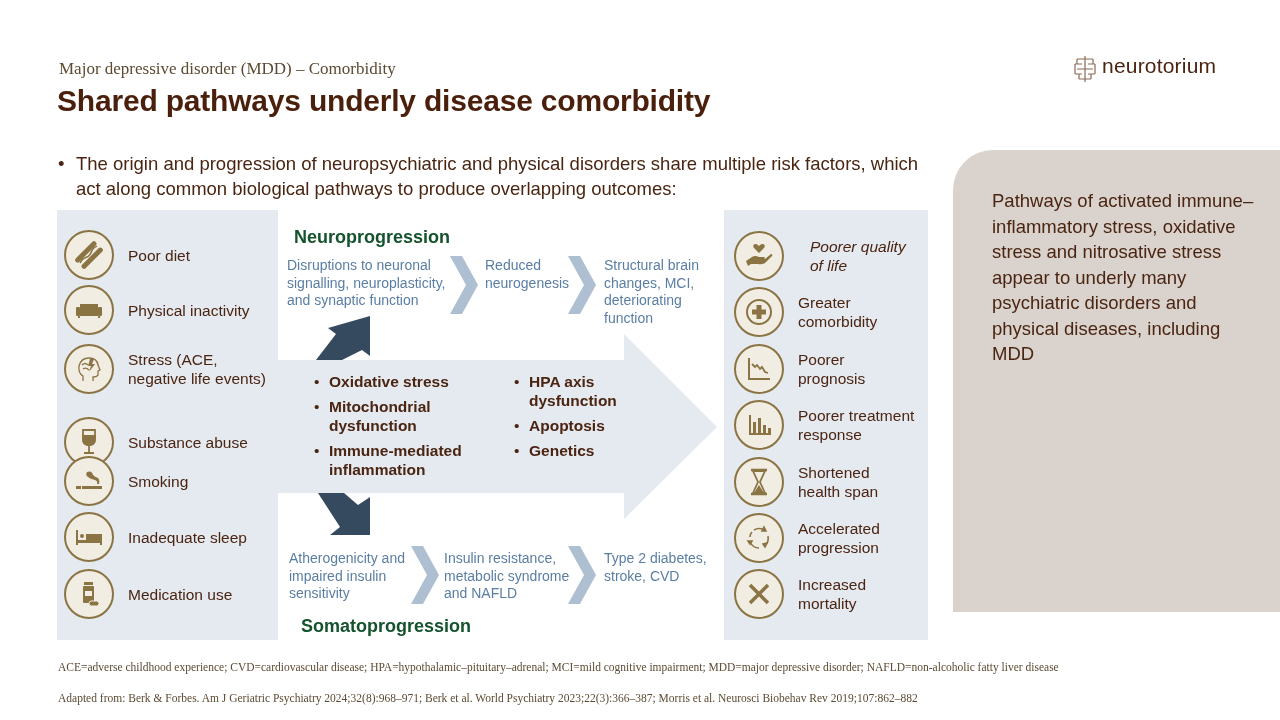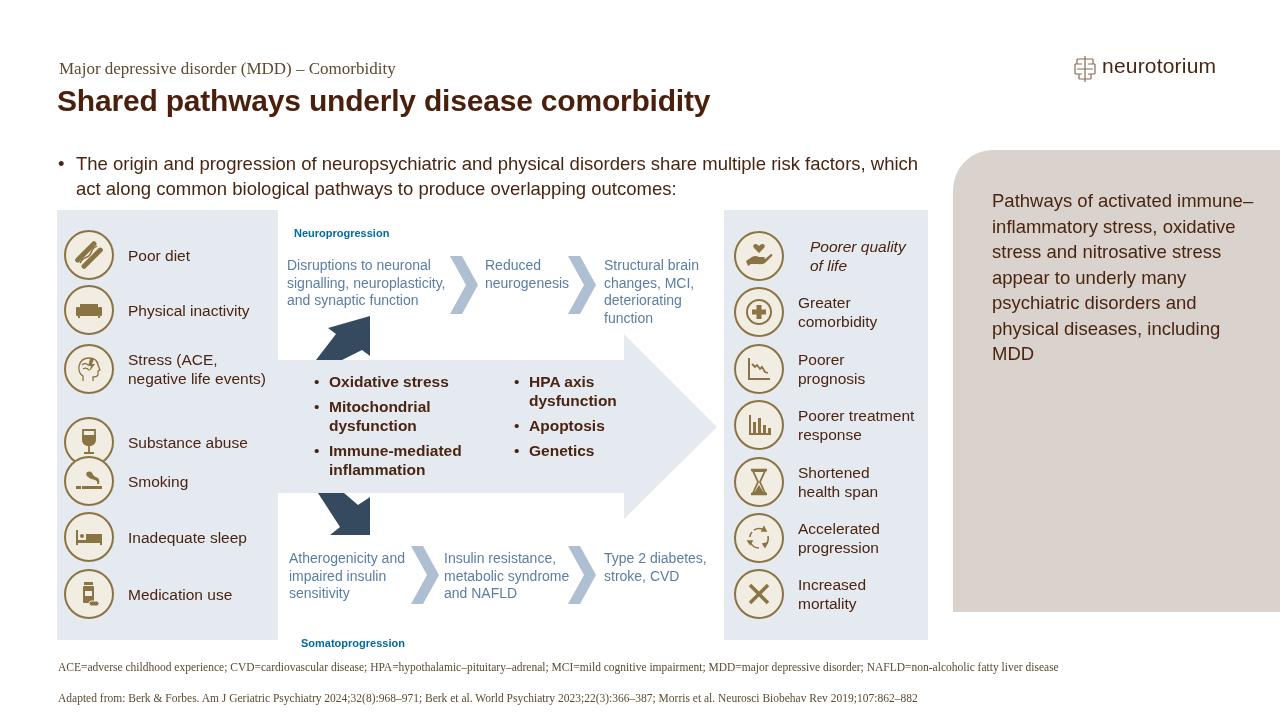--- a/index.html
+++ b/index.html
@@ -20,21 +20,21 @@
 
   .col-bg { position: absolute; background: #e5e9f0; }
   .left-col { left: 57px; top: 210px; width: 221px; height: 430px; }
   .right-col { left: 724px; top: 210px; width: 204px; height: 430px; }
 
   .icon-row { position: absolute; display: flex; align-items: center; }
   .icon-circle { width: 50px; height: 50px; border-radius: 50%; border: 2.5px solid #8b7443; background: #f1ede3; display: flex; align-items: center; justify-content: center; flex-shrink: 0; }
   .icon-circle svg { width: 32px; height: 32px; }
   .row-label { font-size: 15.5px; line-height: 19px; color: #4a2511; margin-left: 14px; }
 
-  .prog-heading { position: absolute; font-size: 11px; font-weight: bold; color: #0369a1; }
+  .prog-heading { position: absolute; font-size: 18px; font-weight: bold; color: #14532d; }
   .step { position: absolute; font-size: 14px; line-height: 17.5px; color: #5a7ea3; }
   .chev { position: absolute; }
 
   .big-arrow { position: absolute; left: 278px; top: 334px; }
   .diag { position: absolute; }
 
   .mech-list { position: absolute; font-size: 15.5px; font-weight: bold; color: #4a2511; line-height: 19px; }
   .mech-list li { list-style: none; position: relative; padding-left: 15px; margin-bottom: 6px; }
   .mech-list li::before { content: "•"; position: absolute; left: 0; top: 0; font-weight: normal; }
 
@@ -101,21 +101,21 @@
 
 <div class="step" style="left:289px;top:550px;width:125px;">Atherogenicity and impaired insulin sensitivity</div>
 <svg class="chev" style="left:411px;top:546px;" width="28" height="58" viewBox="0 0 28 58">
     <polygon points="0,0 12,0 28,29 12,58 0,58 16,29" fill="#aebfd2"></polygon>
   </svg>
 <div class="step" style="left:444px;top:550px;width:135px;">Insulin resistance, metabolic syndrome and NAFLD</div>
 <svg class="chev" style="left:568px;top:546px;" width="28" height="58" viewBox="0 0 28 58">
     <polygon points="0,0 12,0 28,29 12,58 0,58 16,29" fill="#aebfd2"></polygon>
   </svg>
 <div class="step" style="left:604px;top:550px;width:115px;">Type 2 diabetes, stroke, CVD</div>
-<div class="prog-heading" style="left:301px;top:616px;margin-top:21px;">Somatoprogression</div>
+<div class="prog-heading" style="left:301px;top:616px;">Somatoprogression</div>
 
 <div class="icon-row" style="left:64px;top:230px;">
   <div class="icon-circle">
     <svg viewBox="0 0 32 32">
         <g transform="rotate(-45 16 16)" fill="#8b7443">
           <rect x="2" y="9" width="28" height="5" rx="2.5"></rect>
           <rect x="2" y="18" width="28" height="5" rx="2.5"></rect>
           <path d="M4 15.5 Q8 13.5 12 15.5 T20 15.5 T28 15.5" stroke="#8b7443" stroke-width="1.5" fill="none"></path>
         </g>
       </svg>

